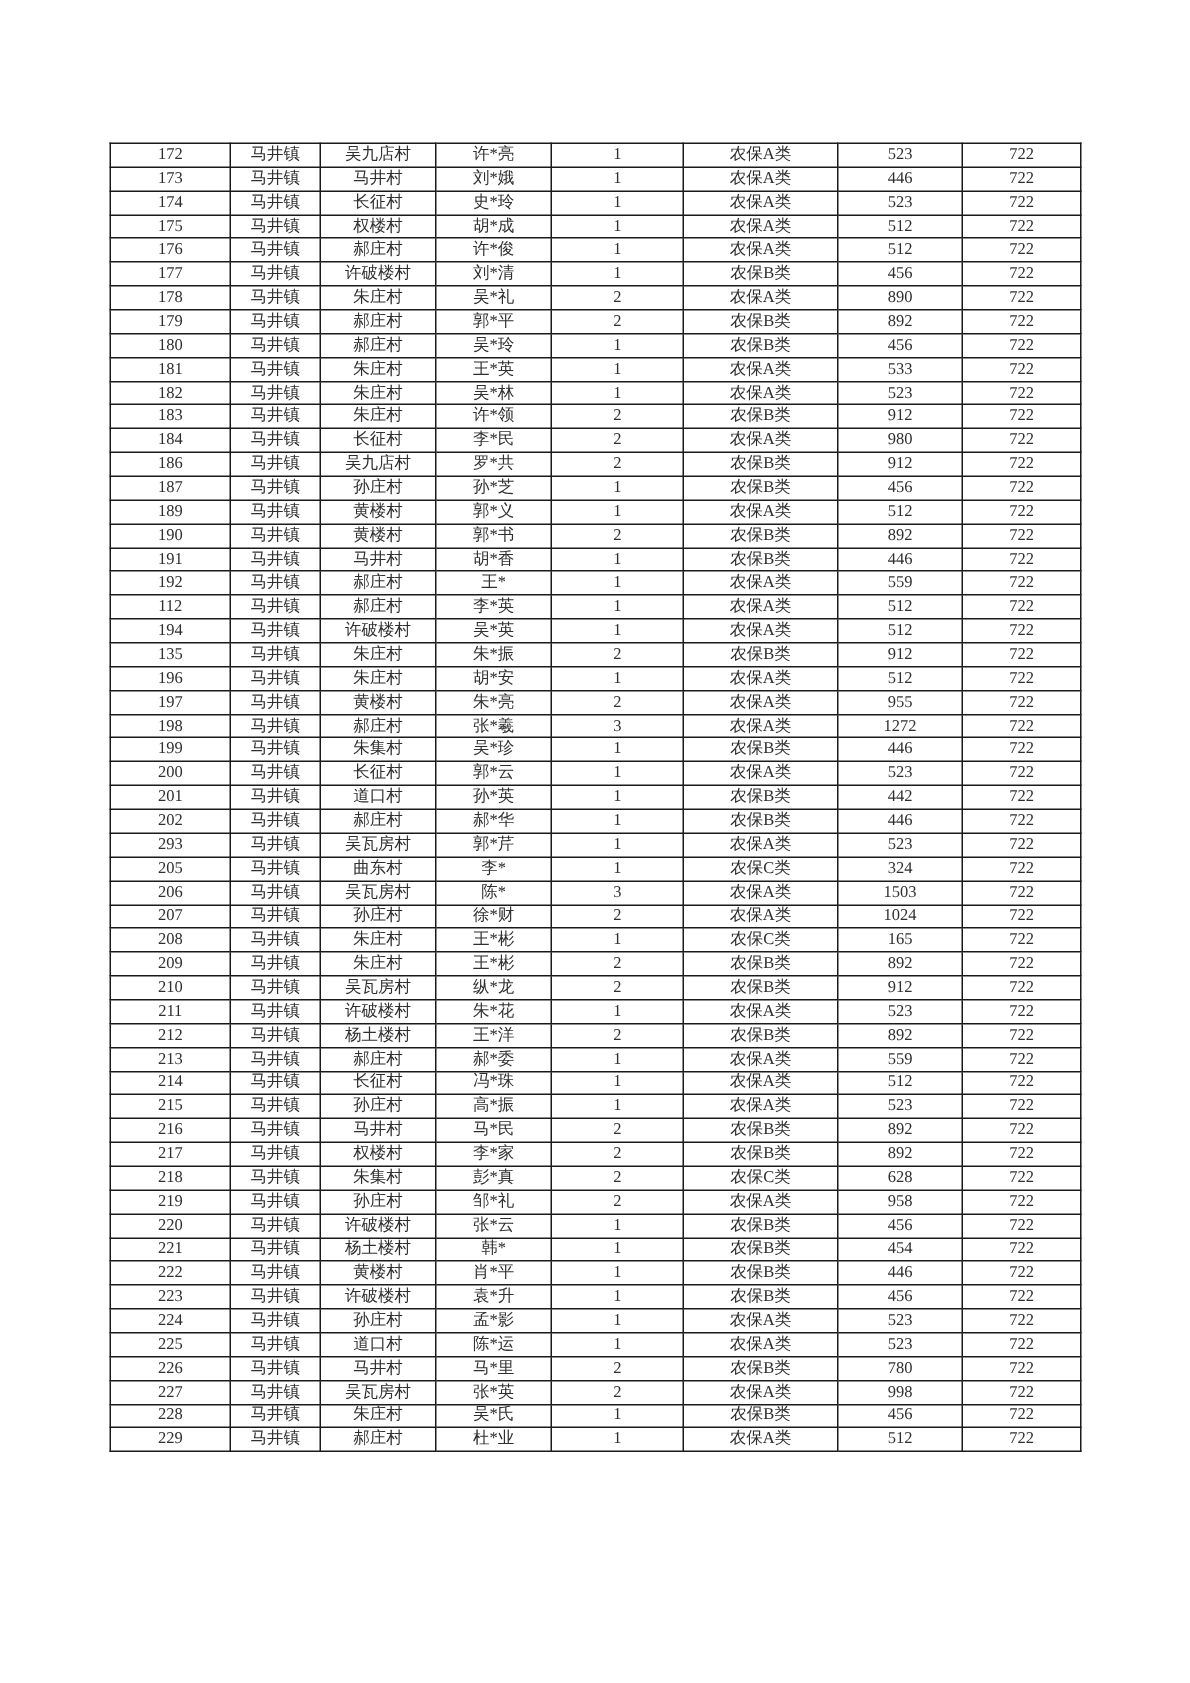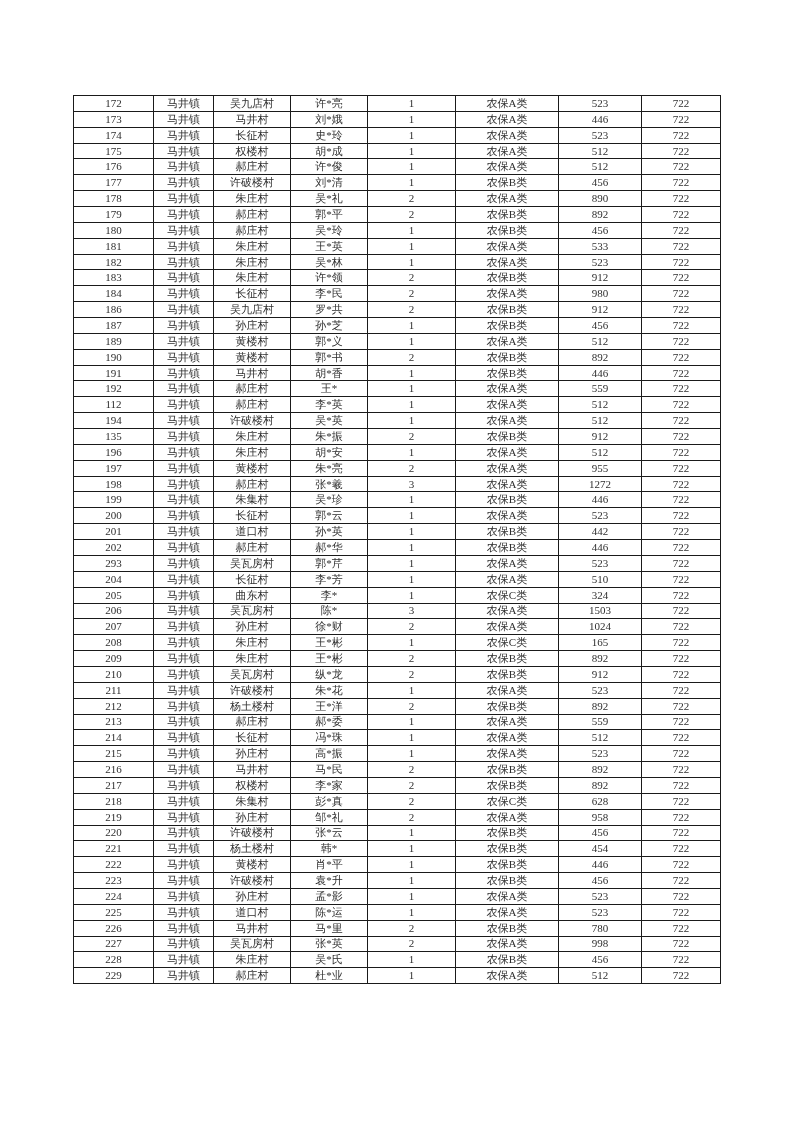--- a/index.html
+++ b/index.html
@@ -347,30 +347,20 @@
           <td>293</td>
           <td>马井镇</td>
           <td>吴瓦房村</td>
           <td>郭*芹</td>
           <td>1</td>
           <td>农保A类</td>
           <td>523</td>
           <td>722</td>
         </tr>
         <tr>
-          <td>204</td>
-          <td>马井镇</td>
-          <td>长征村</td>
-          <td>李*芳</td>
-          <td>1</td>
-          <td>农保A类</td>
-          <td>510</td>
-          <td>722</td>
-        </tr>
-        <tr>
           <td>205</td>
           <td>马井镇</td>
           <td>曲东村</td>
           <td>李*</td>
           <td>1</td>
           <td>农保C类</td>
           <td>324</td>
           <td>722</td>
         </tr>
         <tr>

